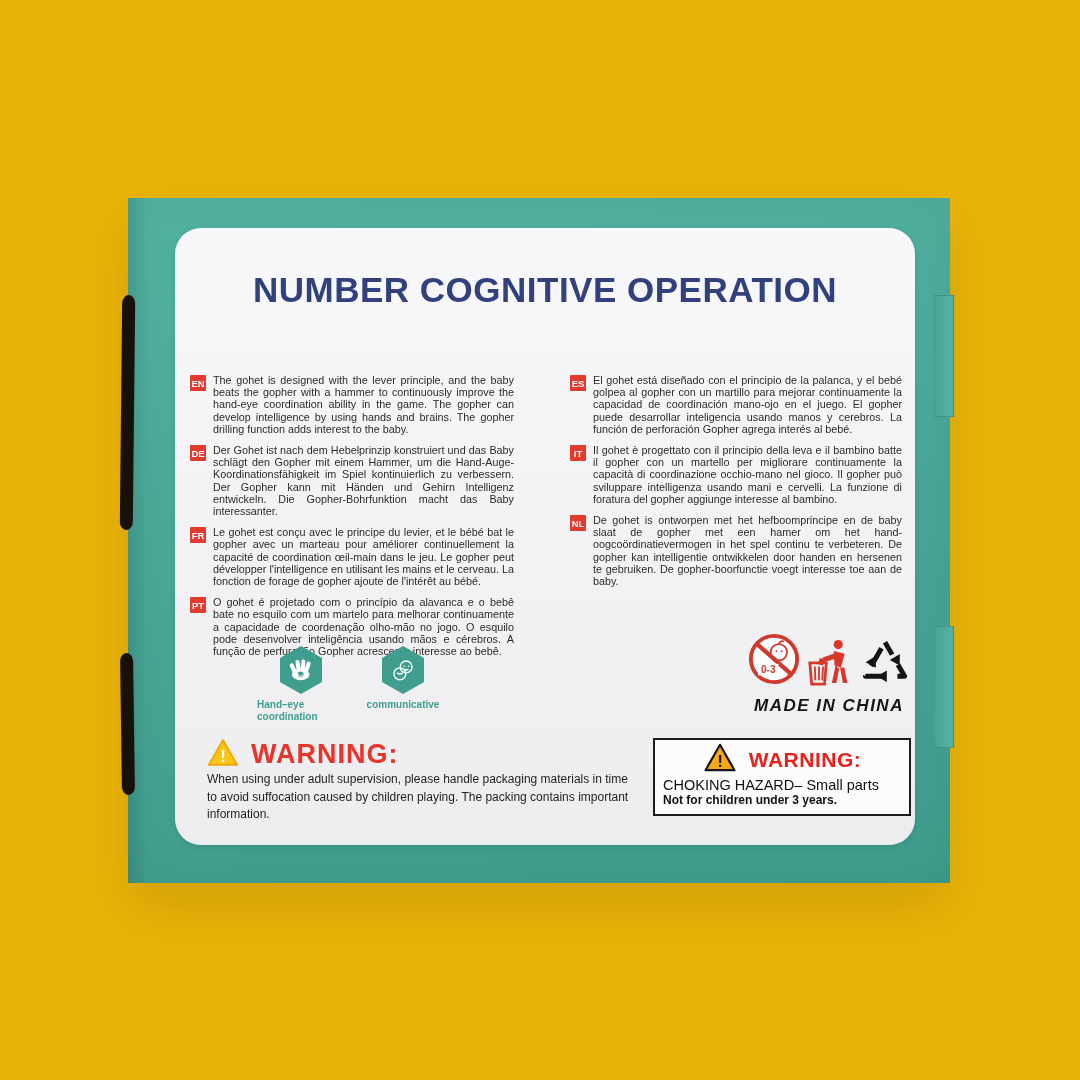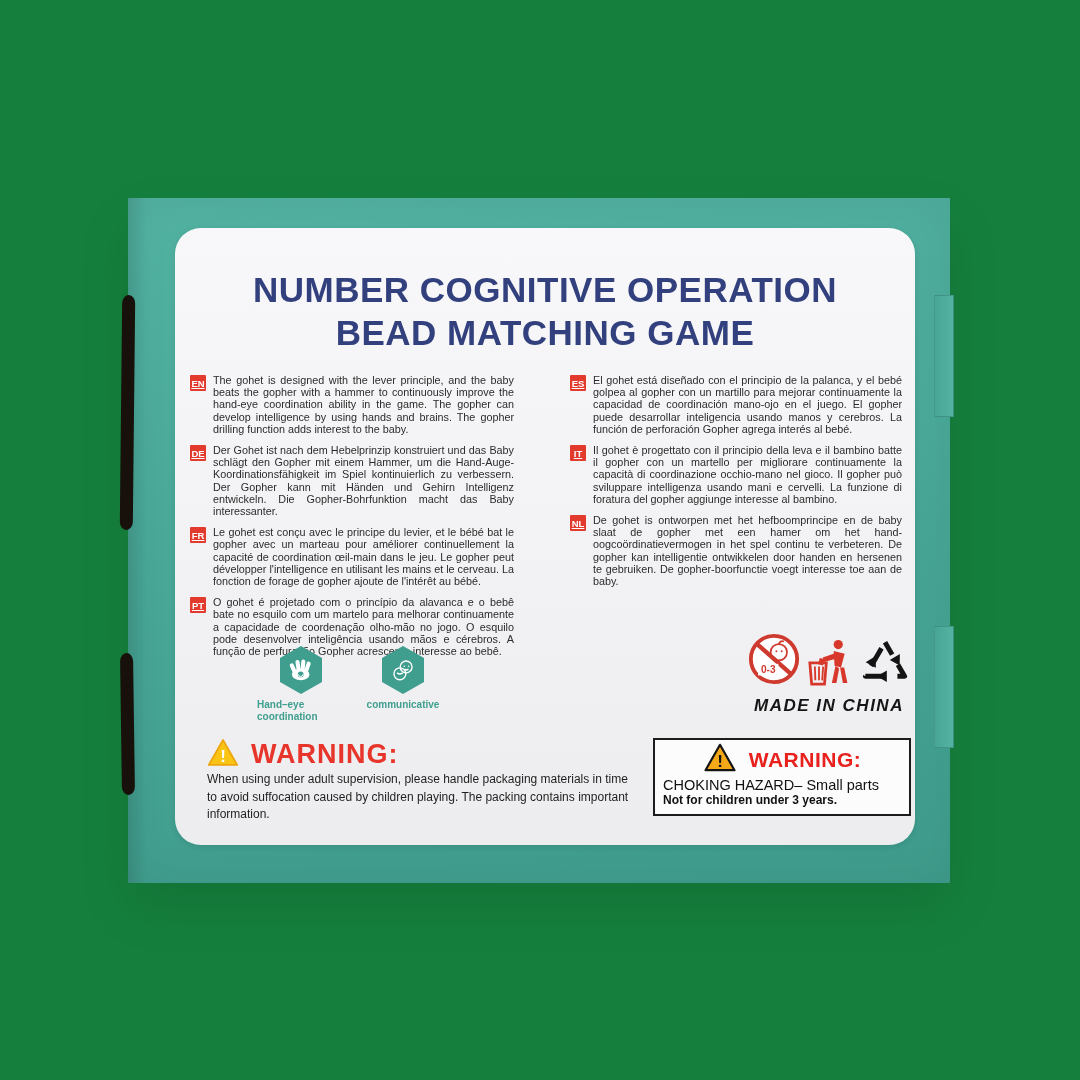--- a/index.html
+++ b/index.html
@@ -1,17 +1,17 @@
 <!DOCTYPE html>
 <html><head>
 <meta charset="utf-8">
 <style>
   html,body{margin:0;padding:0;background:#eff0f0;}
   *{box-sizing:border-box;font-family:"Liberation Sans", sans-serif;}
-  .stage{position:relative;width:1080px;height:1080px;background:#15803d;overflow:hidden;}
+  .stage{position:relative;width:1080px;height:1080px;background:#eab308;overflow:hidden;}
 
   
   .box{position:absolute;left:128px;top:198px;width:822px;height:685px;
        background:linear-gradient(173deg,#52b2a2 0%,#49a898 45%,#3f9c8c 100%);
        box-shadow:inset 0 0 50px rgba(0,0,0,0.06), 0 24px 50px rgba(0,0,0,0.10);}
   .box-left-flap{position:absolute;left:0;top:0;bottom:0;width:24px;
        background:linear-gradient(90deg,rgba(0,0,0,0.10),rgba(0,0,0,0) 80%);}
   .slit{position:absolute;background:#17100b;border-radius:60%/10px;}
   .slit1{left:-7px;top:97px;width:13px;height:235px;transform:rotate(.6deg);}
   .slit2{left:-7px;top:455px;width:13px;height:142px;transform:rotate(-.8deg);}
@@ -28,21 +28,21 @@
   .title{position:absolute;top:40px;left:0;right:0;text-align:center;
        color:#32417e;font-weight:bold;font-size:35px;line-height:43px;letter-spacing:.5px;}
 
   
   .lang-grid{position:absolute;top:146px;left:15px;right:13px;display:flex;justify-content:space-between;}
   .col-left{width:324px;}
   .col-right{width:332px;}
   .lang-item{display:flex;margin-bottom:9px;}
   .lang-tag{flex:0 0 16px;width:16px;height:16px;margin-right:7px;margin-top:1px;
        background:#e23b2e;color:#fff;font-size:9.5px;font-weight:bold;
-       display:flex;align-items:center;justify-content:center;border-radius:1px;text-decoration:underline;}
+       display:flex;align-items:center;justify-content:center;border-radius:1px;}
   .lang-text{font-size:10.8px;line-height:12.2px;color:#2b2b2b;text-align:justify;}
 
   
   .features{position:absolute;left:82px;top:418px;display:flex;gap:14px;}
   .feature{width:88px;display:flex;flex-direction:column;align-items:center;}
   .hex{width:42px;height:48px;background:#3f9e8e;display:flex;align-items:center;justify-content:center;
        clip-path:polygon(50% 0%,100% 25%,100% 75%,50% 100%,0% 75%,0% 25%);}
   .feature-label{margin-top:5px;color:#3f9e8e;font-size:10px;font-weight:bold;text-align:left;line-height:11.5px;}
 
   
@@ -72,21 +72,20 @@
     <div class="box-left-flap"></div>
     <div class="slit slit1"></div>
     <div class="slit slit2"></div>
     <div class="tab tab1"></div>
     <div class="tab tab2"></div>
 
     <div class="panel">
 
       <div class="title">
         <div>NUMBER COGNITIVE OPERATION</div>
-        <div>BEAD MATCHING GAME</div>
       </div>
 
       <div class="lang-grid">
         <div class="col-left">
           <div class="lang-item">
             <span class="lang-tag">EN</span>
             <span class="lang-text">The gohet is designed with the lever principle, and the baby beats the gopher with a hammer to continuously improve the hand-eye coordination ability in the game. The gopher can develop intelligence by using hands and brains. The gopher drilling function adds interest to the baby.</span>
           </div>
           <div class="lang-item">
             <span class="lang-tag">DE</span>

